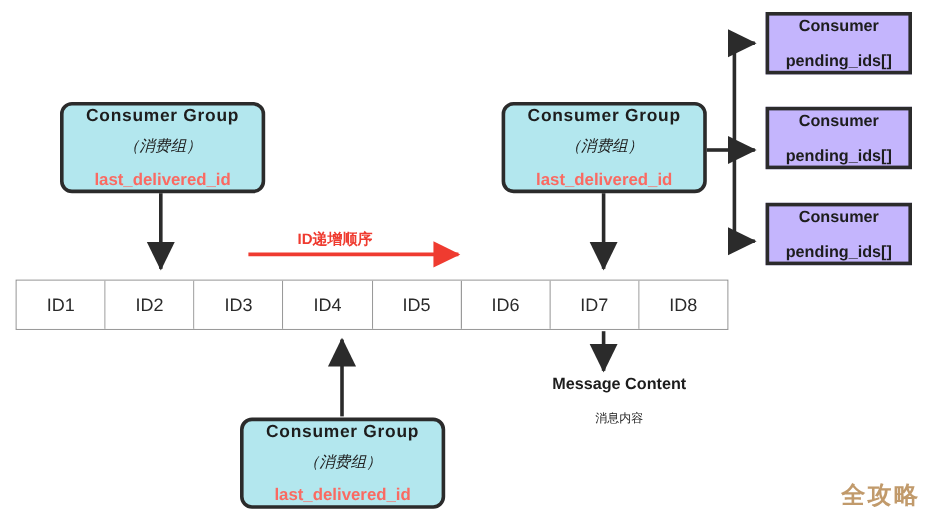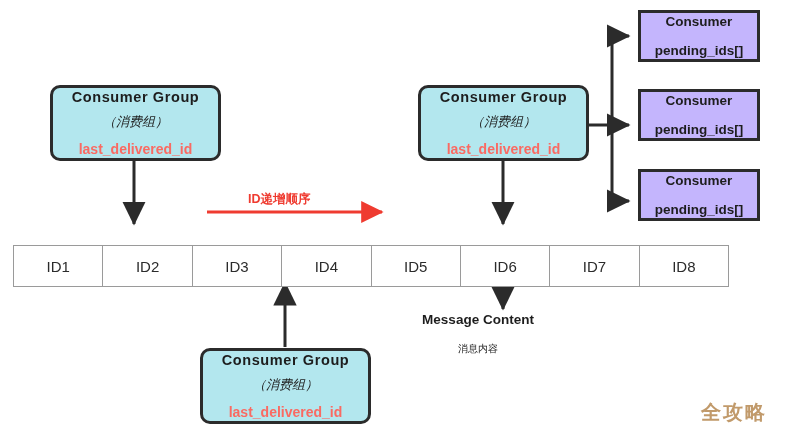--- a/index.html
+++ b/index.html
@@ -82,27 +82,26 @@
     color: #1d1d1d;
     white-space: nowrap;
     margin-top: 14px;
   }
 
   
   #id-strip {
     position: absolute;
     left: 13px;
     top: 233px;
-    width: 716px;
+    width: 594px;
     height: 42px;
     display: flex;
     box-sizing: border-box;
     border: 1px solid #9a9a9a;
     background: #ffffff;
-    margin-top: 12px;
   }
   #id-strip .id-cell {
     flex: 1 1 0;
     box-sizing: border-box;
     border-right: 1px solid #9a9a9a;
     display: flex;
     align-items: center;
     justify-content: center;
     font-size: 15px;
     color: #2b2b2b;
@@ -231,20 +230,20 @@
     <div class="id-cell">ID3</div>
     <div class="id-cell">ID4</div>
     <div class="id-cell">ID5</div>
     <div class="id-cell">ID6</div>
     <div class="id-cell">ID7</div>
     <div class="id-cell">ID8</div>
   </div>
 
   <div class="seq-label" style="left:248px; top:191px;text-align:center;">ID递增顺序</div>
 
-  <div class="msg-label" style="left:398px; top:312px; width:160px;">
+  <div class="msg-label" style="left:436px; top:312px; width:160px;">
     <span class="m-en">Message Content</span>
     <span class="m-cn">消息内容</span>
   </div>
 
   <div id="watermark">全攻略</div>
 
 </div>
 
 </body></html>

